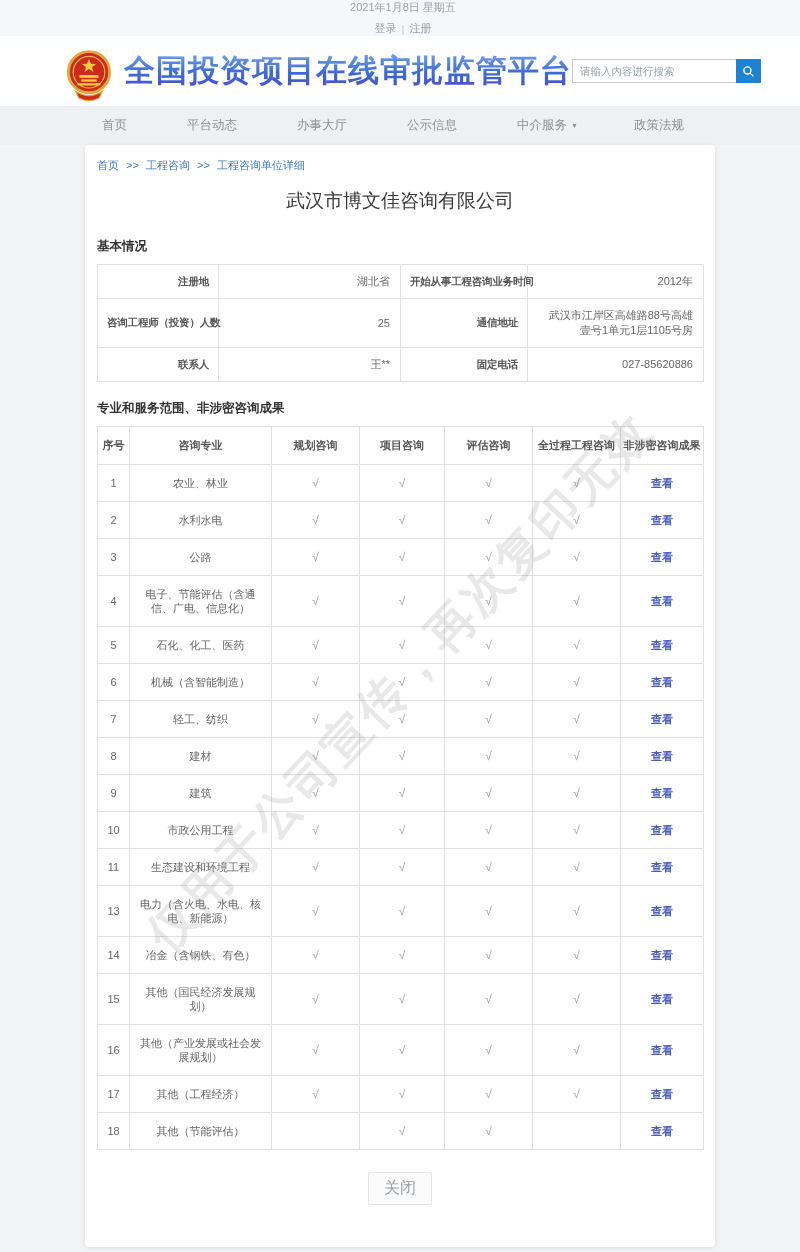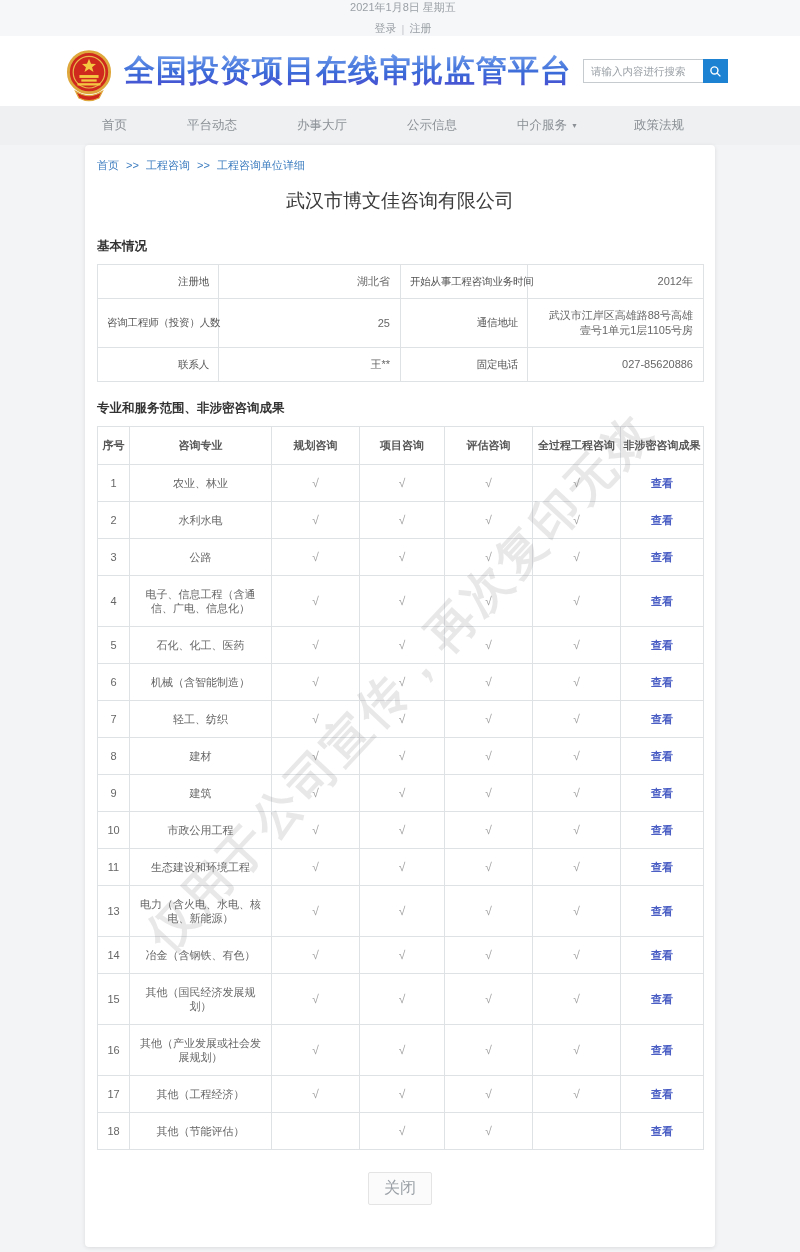--- a/index.html
+++ b/index.html
@@ -25,21 +25,21 @@
     padding:0 72px 0 66px;
   }
   .emblem { width:46px; height:54px; margin-right:12px; position:relative; top:5px; flex:none; }
   .site-title {
     margin:0; font-size:31px; font-weight:bold; letter-spacing:1px; white-space:nowrap;
     background:linear-gradient(180deg,#7aa6ee 0%,#3a6ad8 55%,#5145cf 100%);
     -webkit-background-clip:text; background-clip:text; color:transparent;
   }
   .search { margin-left:auto; display:flex; align-items:center; }
   .search input {
-    width:120px; height:24px; border:1px solid #c6cbd0; border-right:none;
+    width:164px; height:24px; border:1px solid #c6cbd0; border-right:none;
     padding:0 7px; font-size:10.5px; color:#333; outline:none; background:#fff;
   }
   .search input::placeholder { color:#9aa0a6; }
   .search button {
     width:25px; height:24px; background:#1e82d2; border:none; padding:0;
     display:flex; align-items:center; justify-content:center; cursor:pointer;
   }
   
   .nav {
     height:39px; background:#eef0f1;
@@ -57,21 +57,21 @@
   }
   .breadcrumb { font-size:11px; color:#3a7bbf; }
   .breadcrumb a { color:#3a7bbf; text-decoration:none; }
   .breadcrumb .bsep { margin:0 4px; }
   .company-title { text-align:center; font-size:19px; color:#3a3a3a; font-weight:normal; margin:15px 0 24px; }
   .section-title { font-size:12.5px; color:#333; font-weight:bold; margin:18px 0 9px; }
   table { border-collapse:collapse; width:100%; table-layout:fixed; }
   .info-table th, .info-table td { border:1px solid #dfe2e5; vertical-align:middle; }
   .info-table th {
     text-align:right; padding:9px 9px; font-size:10.5px; color:#555;
-    font-weight:normal; white-space:nowrap; letter-spacing:-0.2px;
+    font-weight:bold; white-space:nowrap; letter-spacing:-0.2px;
   }
   .info-table td { padding:9px 10px; font-size:11px; color:#666; text-align:right; line-height:15px; }
   .services-table th {
     border:1px solid #dfe2e5; padding:11px 2px; font-size:11px; color:#555;
     white-space:nowrap; font-weight:bold; text-align:center;
   }
   .services-table td {
     border:1px solid #dfe2e5; padding:11px 5px; font-size:11px; color:#666;
     text-align:center; line-height:14px;
   }
@@ -248,21 +248,21 @@
           <td class="check">√</td>
           <td class="check">√</td>
           <td class="check">√</td>
           <td class="check">√</td>
           <td>
             <a href="#" class="view-link">查看</a>
           </td>
         </tr>
           <tr>
           <td>4</td>
-          <td>电子、信息工程（含通信、广电、信息化）</td>
+          <td>电子、节能评估（含通信、广电、信息化）</td>
           <td class="check">√</td>
           <td class="check">√</td>
           <td class="check">√</td>
           <td class="check">√</td>
           <td>
             <a href="#" class="view-link">查看</a>
           </td>
         </tr>
           <tr>
           <td>5</td>

